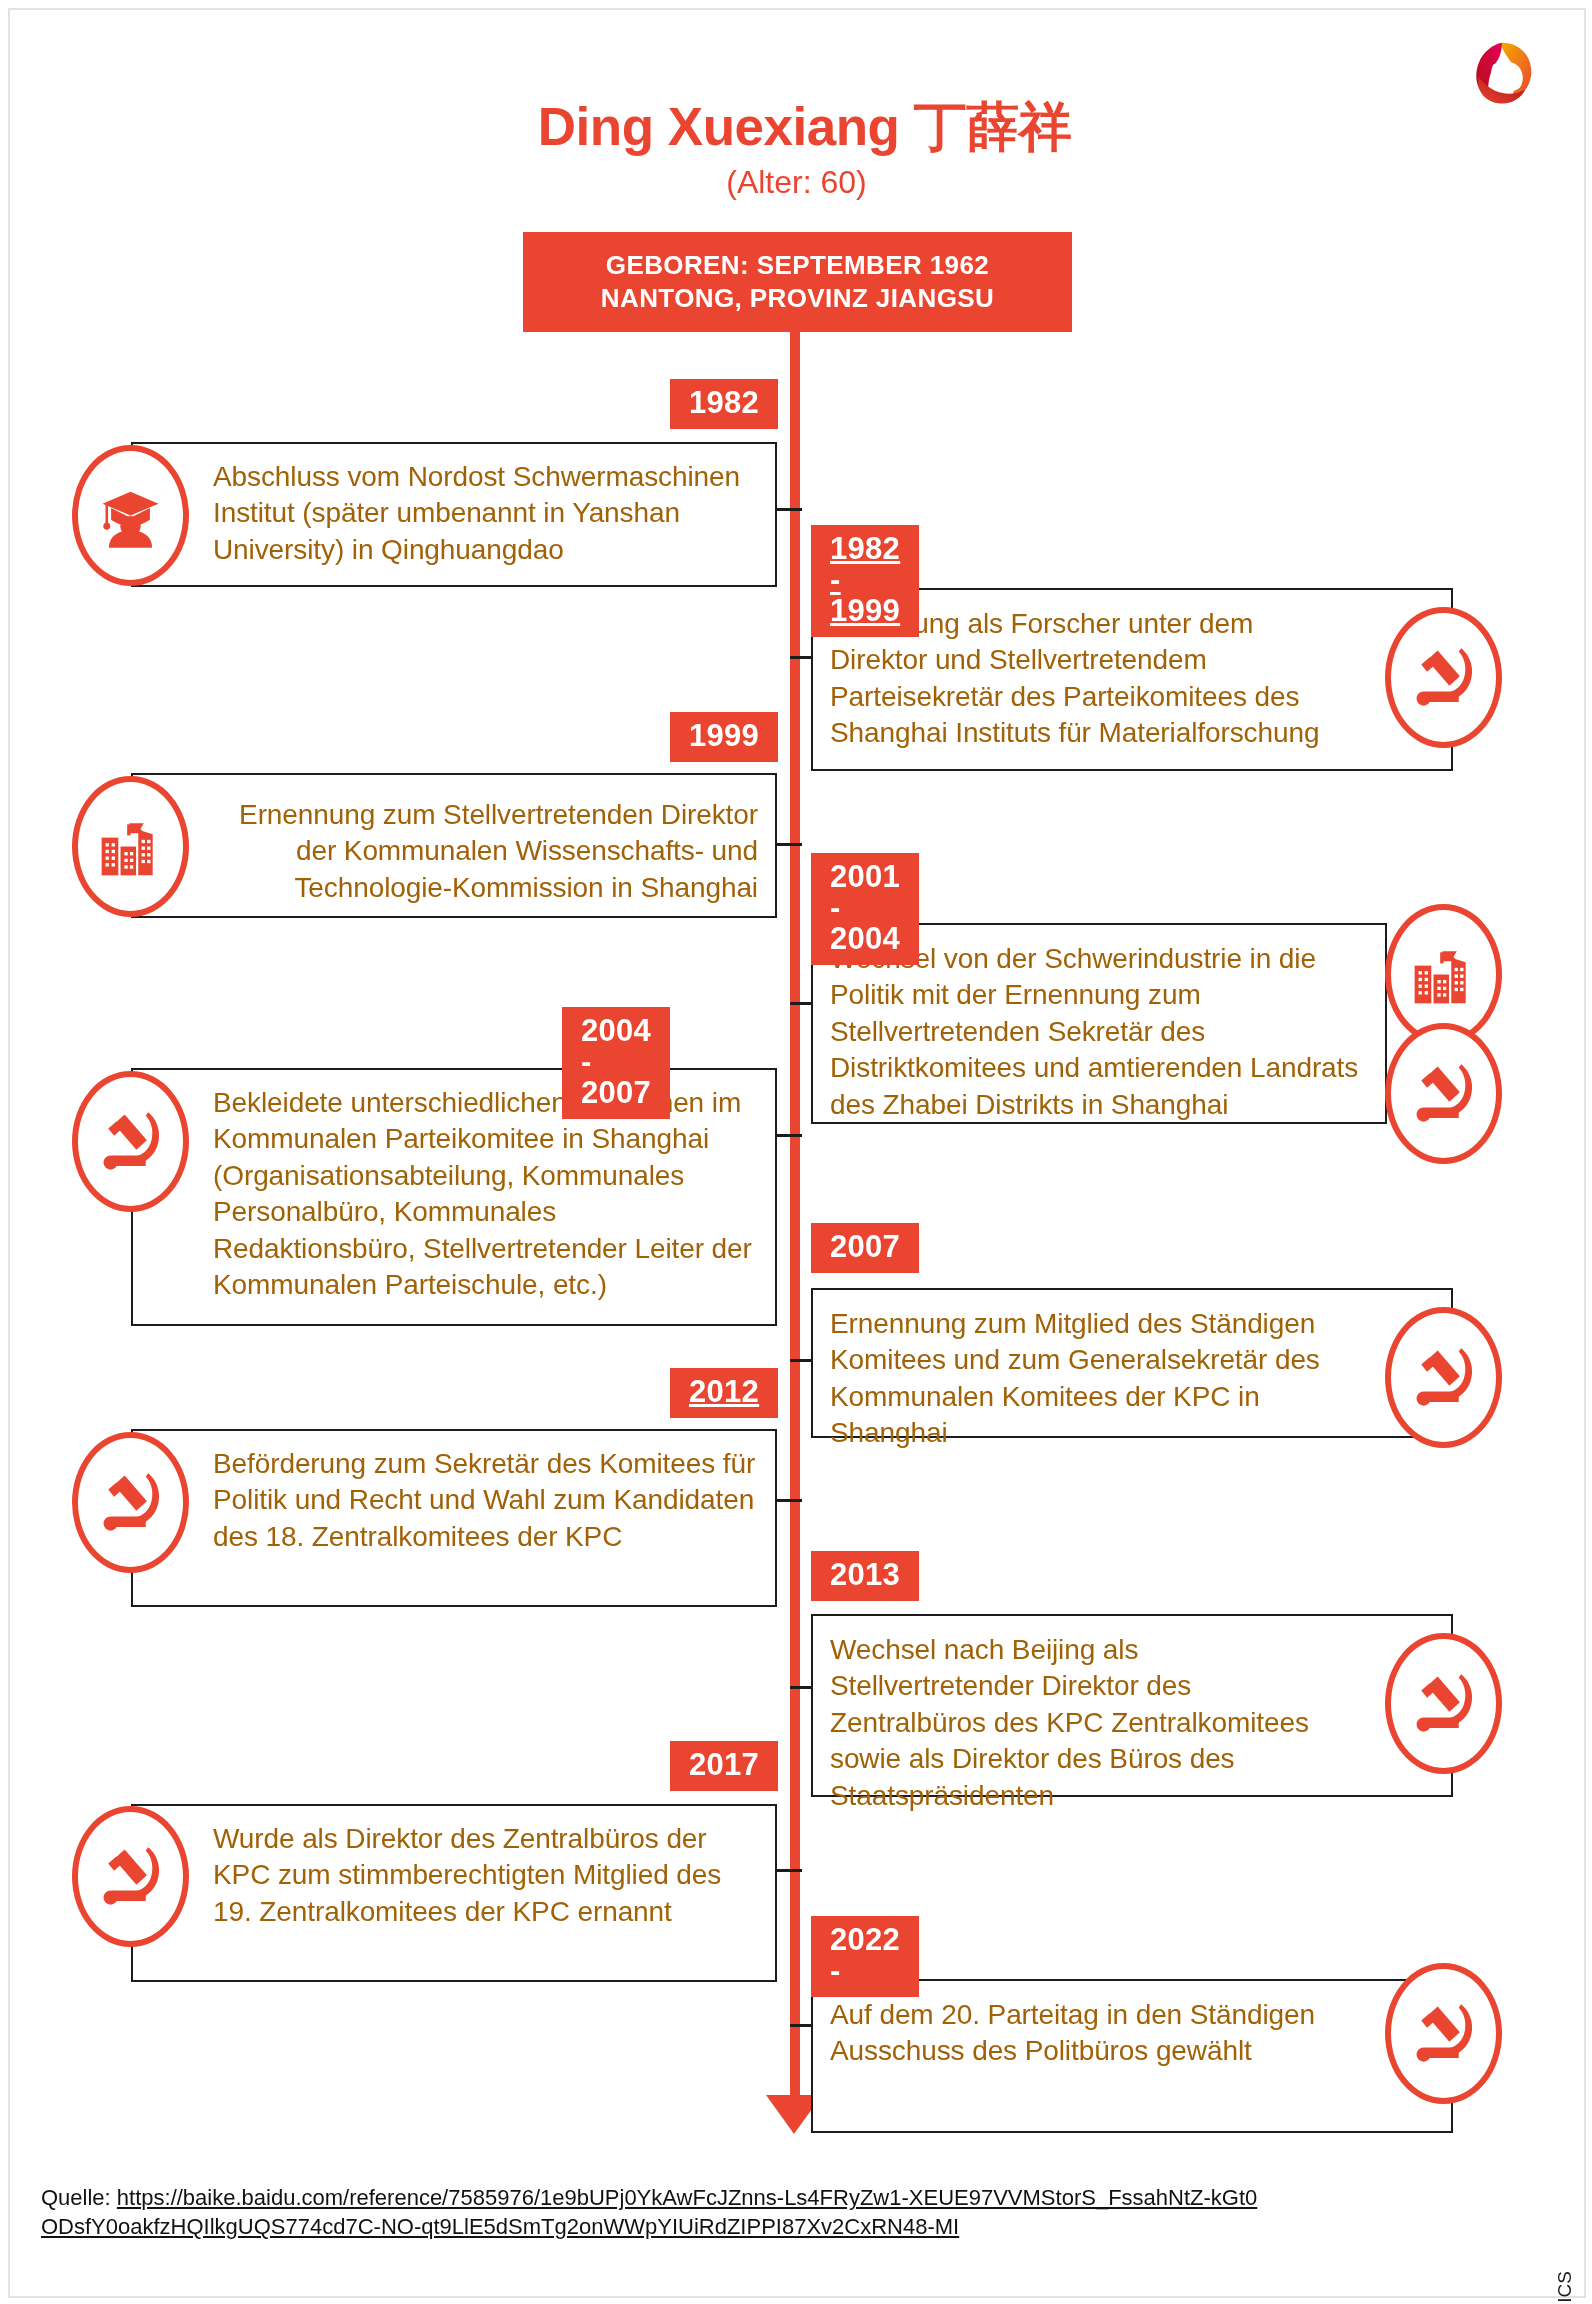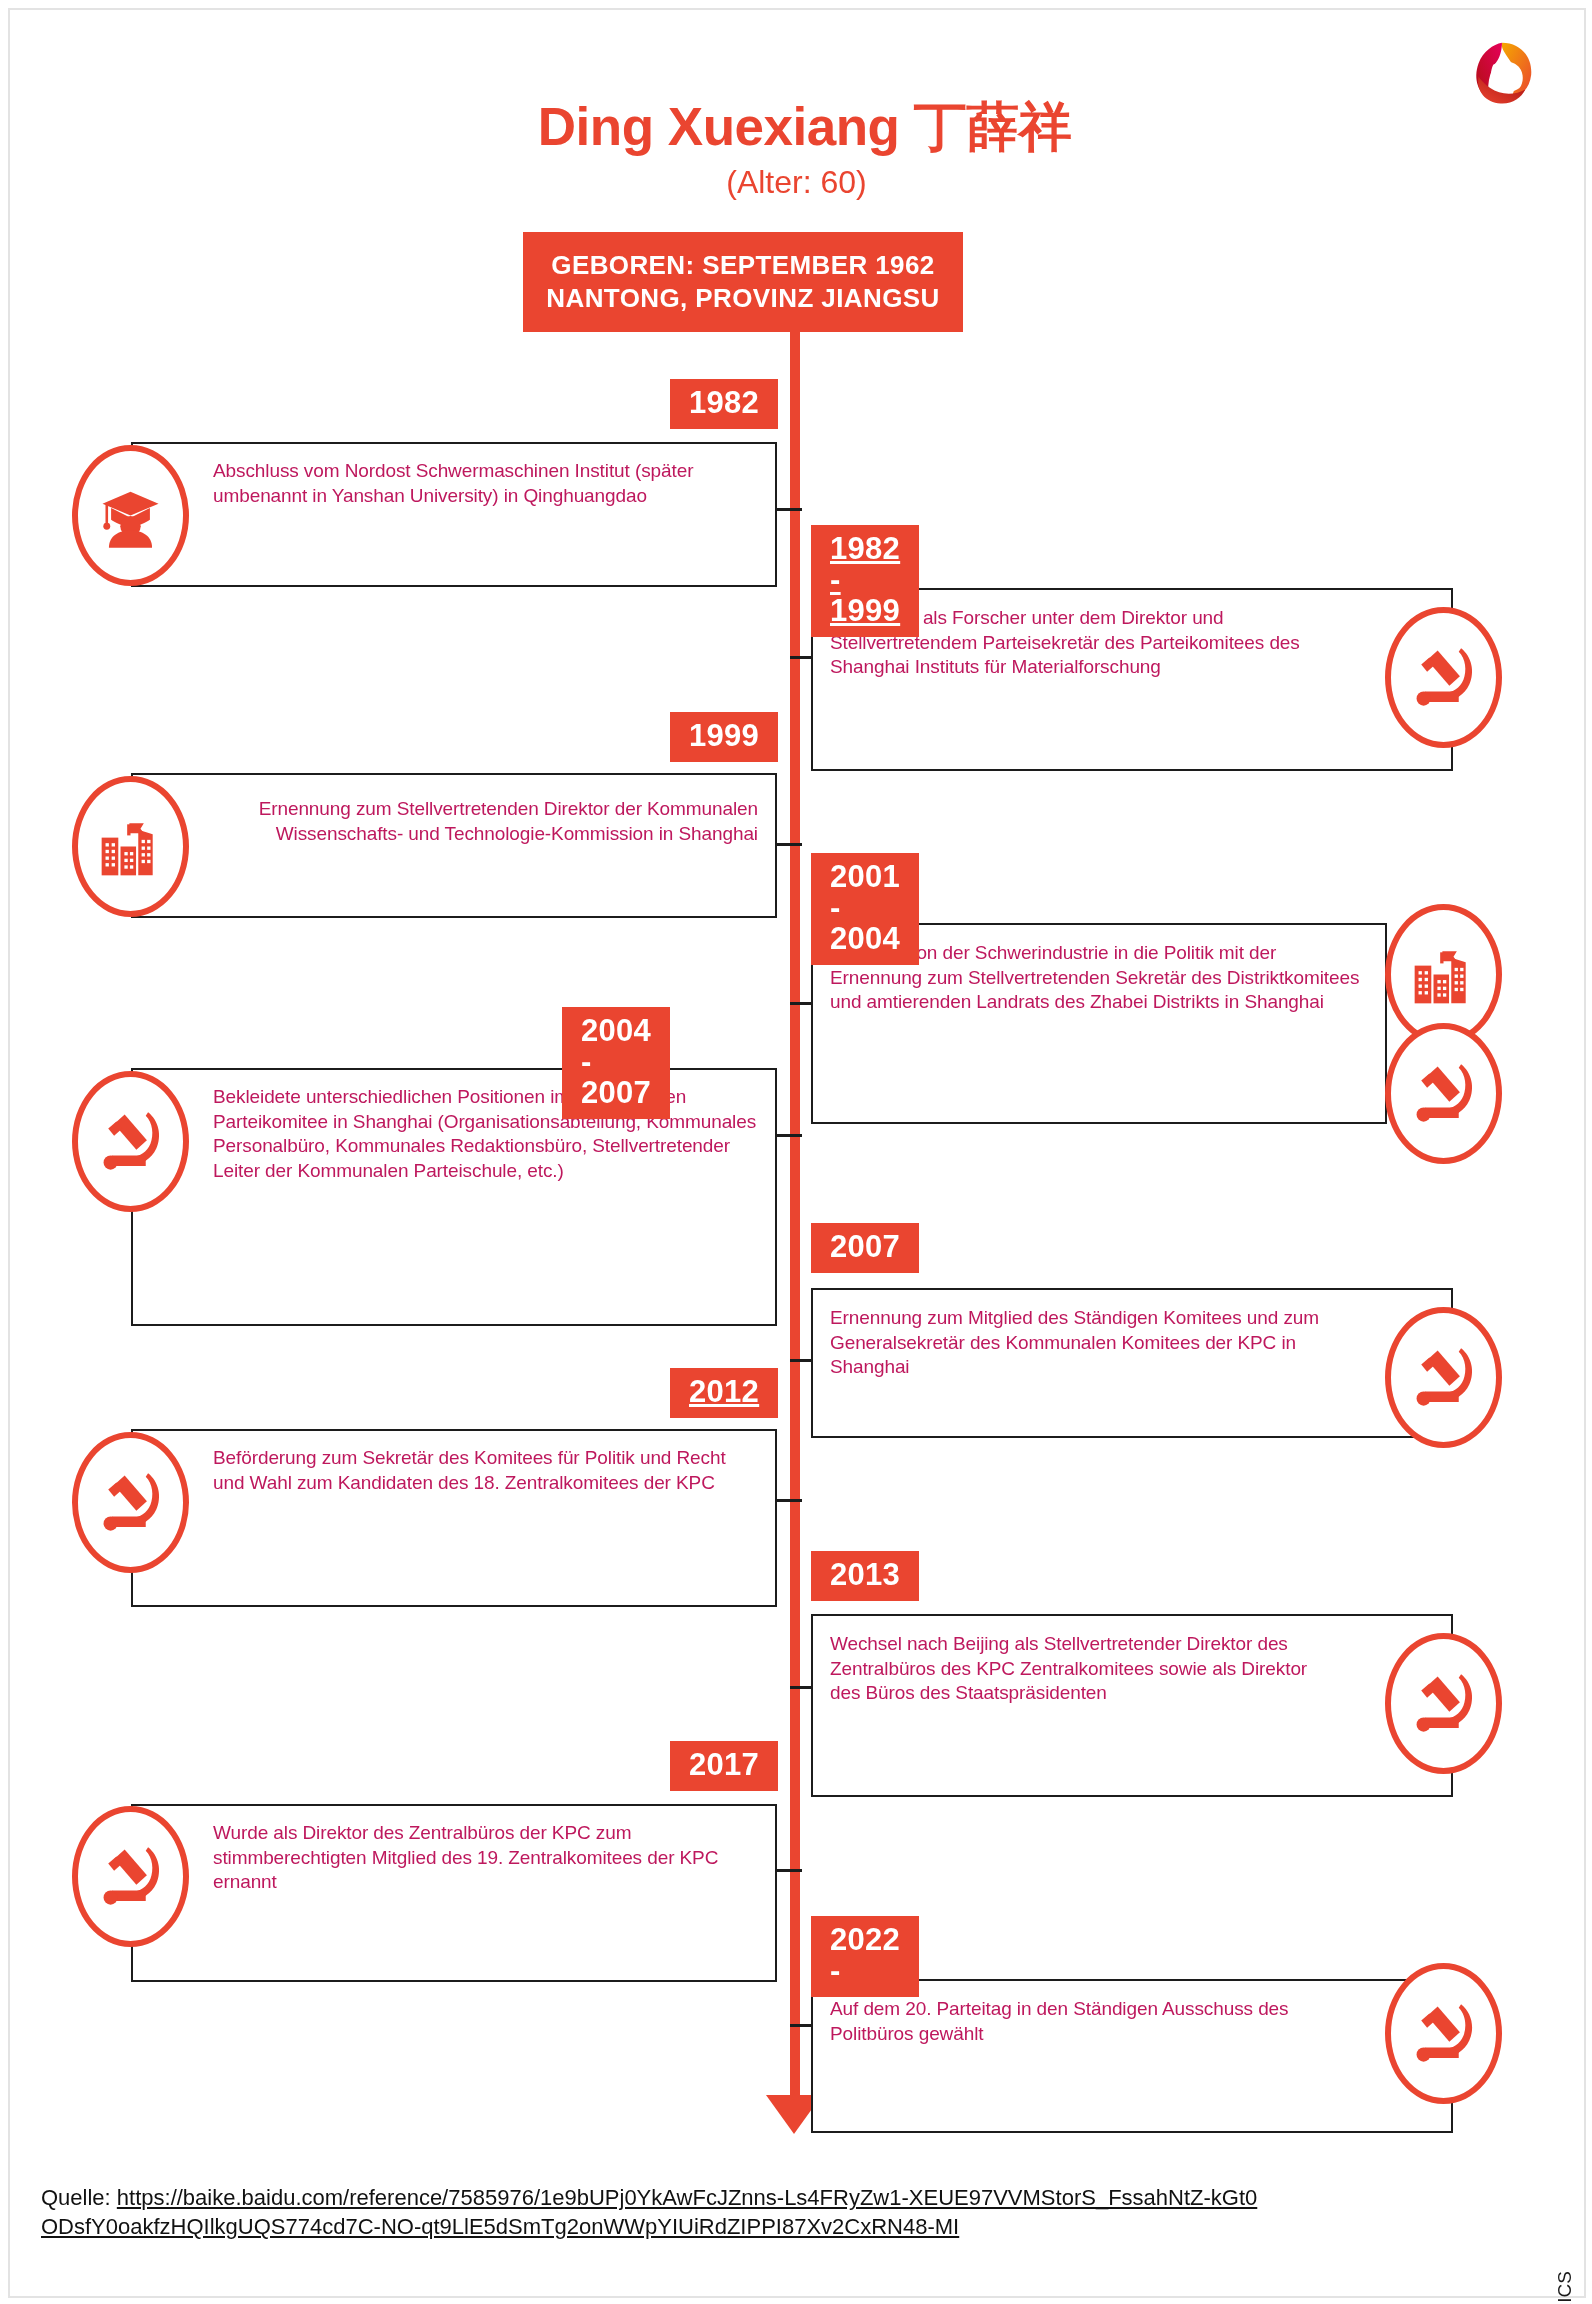--- a/index.html
+++ b/index.html
@@ -48,21 +48,21 @@
     position: absolute; left: 766px; top: 2095px;
     width: 0; height: 0;
     border-left: 28px solid transparent;
     border-right: 28px solid transparent;
     border-top: 39px solid #ea4530;
   }
 
   
   #birth {
     position: absolute; left: 523px; top: 232px;
-    width: 440px; height: 100px;
+    width: 549px; height: 100px;
     background: #ea4530;
     color: #ffffff;
     display: flex; flex-direction: column;
     align-items: center; justify-content: center;
     font-weight: bold; font-size: 26px;
     letter-spacing: 0.4px;
     line-height: 1.28;
     text-transform: uppercase;
     z-index: 4;
   }
@@ -82,23 +82,23 @@
     z-index: 5;
   }
 
   .card {
     position: absolute;
     background: #ffffff;
     border: 2.8px solid #1c1c1c;
     z-index: 3;
   }
   .card-text {
-    font-size: 19px;
+    font-size: 28px;
     line-height: 1.30;
-    color: #be185d;
+    color: #a16207;
     letter-spacing: -0.1px;
   }
 
   
   .connector {
     position: absolute;
     height: 2.8px;
     background: #1c1c1c;
     z-index: 2;
   }

